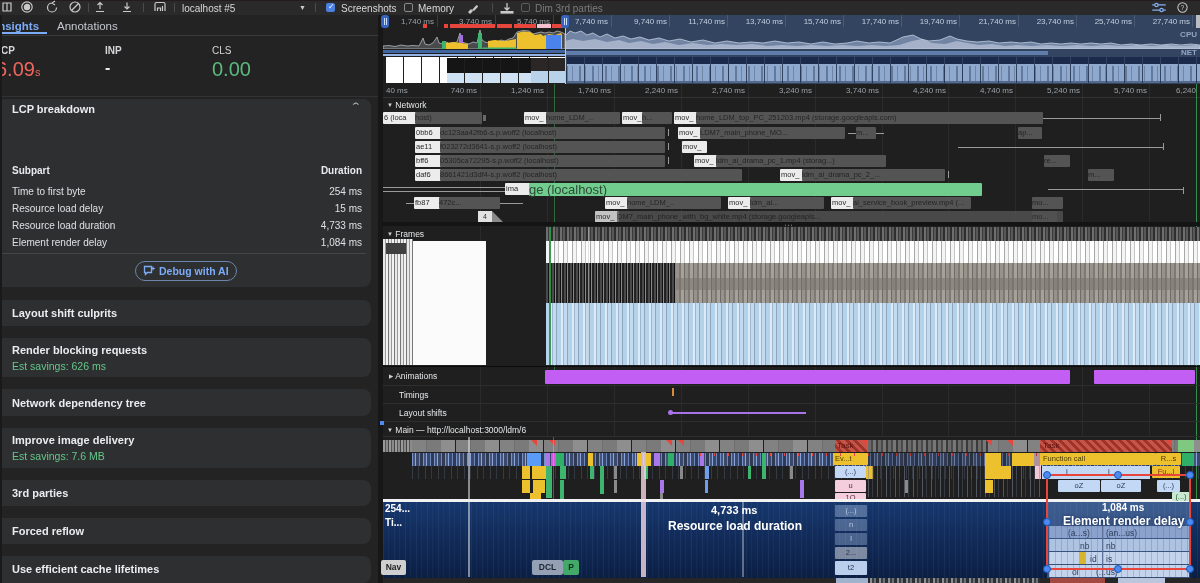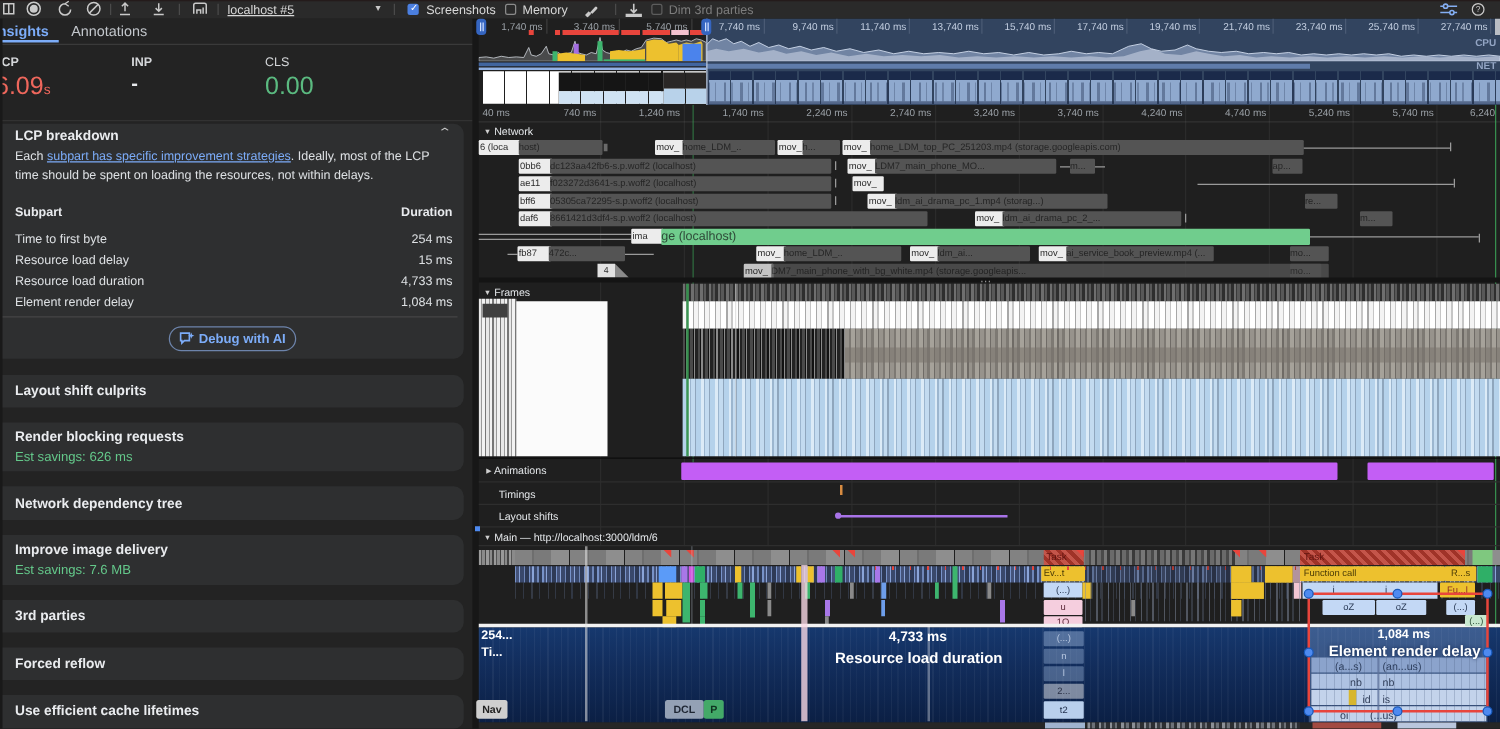--- a/index.html
+++ b/index.html
@@ -36,21 +36,21 @@
   <circle cx="75" cy="7" r="5"></circle>
         <path d="M71.5 10.5 L78.5 3.5"></path>
   <path d="M100 9 V2.5 M97.5 5 l2.5 -2.5 2.5 2.5 M96 11.5 h8"></path>
   <path d="M127 2.5 V9 M124.5 6.5 l2.5 2.5 2.5 -2.5 M123 11.5 h8"></path>
   <path d="M155 11 v-7 a1.5 1.5 0 0 1 1.5 -1.5 h7 a1.5 1.5 0 0 1 1.5 1.5 v7 M157.5 11 v-3 h3 v3 M162.5 11 v-5"></path>
  </g>
 </svg>
 <div class="sep" style="left:88px"></div>
     <div class="sep" style="left:143px"></div>
     <div class="sep" style="left:174px"></div>
-<div class="t" style="left:182px;top:4px;font-size:10px;color:#d8d8d8;text-decoration:underline;">localhost #5</div>
+<div class="t" style="left:182px;top:4px;font-size:10px;color:#d8d8d8;">localhost #5</div>
 <div class="t" style="left:299px;top:4px;font-size:7px;color:#c9c9c9;">▼</div>
 <div class="sep" style="left:315px"></div>
 <div class="ab" style="left:326px;top:3px;width:9px;height:9px;background:#4b7fe0;border-radius:2px;"></div>
 <div class="t" style="left:328px;top:3px;font-size:8px;color:#fff;">✓</div>
 <div class="t" style="left:341px;top:4px;font-size:10px;color:#d8d8d8;">Screenshots</div>
 <div class="ab" style="left:404px;top:3px;width:9px;height:9px;border:1px solid #8a8a8a;border-radius:2px;box-sizing:border-box;"></div>
 <div class="t" style="left:418px;top:4px;font-size:10px;color:#d8d8d8;">Memory</div>
 <svg class="ab" style="left:466px;top:2px" width="14" height="12" viewBox="0 0 14 12">
       <path d="M2 10 l3-3 2 2 -3 3 z M6 8 L10 3.5 a1.2 1.2 0 0 1 1.8 1.5 L8 9 z" fill="#c9c9c9"></path>
     </svg>
@@ -86,21 +86,20 @@
 <div class="t" style="left:-4px;top:59px;font-size:20px;color:#ee675c;">6.09<span style="font-size:11px;">s</span></div>
 <div class="t" style="left:105px;top:46px;font-size:10px;font-weight:bold;color:#d5d7da;">INP</div>
 <div class="t" style="left:105px;top:60px;font-size:16px;font-weight:bold;color:#e8eaed;">-</div>
 <div class="t" style="left:212px;top:46px;font-size:10px;font-weight:normal;color:#d5d7da;">CLS</div>
 <div class="t" style="left:212px;top:59px;font-size:20px;color:#5bba80;">0.00</div>
 <div class="ab" style="left:0;top:96px;width:378px;height:1px;background:#323232;"></div>
 
 <div class="card" style="top:99px;height:188px;"></div>
 <div class="ctitle" style="top:103px;">LCP breakdown</div>
 <div class="t" style="left:352px;top:102px;font-size:9px;color:#c7c7c7;transform:scaleX(1.6);">⌃</div>
-<div class="t" style="left:12px;top:119px;font-size:10px;color:#dde0e3;line-height:14.5px;white-space:normal;width:352px;">Each <span style="color:#7cacf8;text-decoration:underline;">subpart has specific improvement strategies</span>. Ideally, most of the LCP time should be spent on loading the resources, not within delays.</div>
 <div class="t" style="left:12px;top:166px;font-size:10px;font-weight:bold;color:#e8eaed;">Subpart</div>
 <div class="t" style="right:838px;top:166px;font-size:10px;font-weight:bold;color:#e8eaed;">Duration</div>
 <div class="t" style="left:12px;top:187px;font-size:10px;color:#dde0e3;">Time to first byte</div>
 <div class="t" style="right:838px;top:187px;font-size:10px;color:#dde0e3;">254 ms</div>
 <div class="t" style="left:12px;top:204px;font-size:10px;color:#dde0e3;">Resource load delay</div>
 <div class="t" style="right:838px;top:204px;font-size:10px;color:#dde0e3;">15 ms</div>
 <div class="t" style="left:12px;top:221px;font-size:10px;color:#dde0e3;">Resource load duration</div>
 <div class="t" style="right:838px;top:221px;font-size:10px;color:#dde0e3;">4,733 ms</div>
 <div class="t" style="left:12px;top:238px;font-size:10px;color:#dde0e3;">Element render delay</div>
 <div class="t" style="right:838px;top:238px;font-size:10px;color:#dde0e3;">1,084 ms</div>
@@ -282,21 +281,21 @@
 <div class="chip" style="left:415px;top:169px;width:25px;">daf6</div>
     <div class="gbar" style="left:440px;top:169px;width:302px;">8661421d3df4-s.p.woff2 (localhost)</div>
 <div class="chip" style="left:780px;top:169px;width:22px;">mov_</div>
     <div class="gbar" style="left:802px;top:169px;width:143px;">ldm_ai_drama_pc_2_...</div>
     <div class="wtick" style="left:948px;top:171px;"></div>
 <div class="gbar" style="left:1088px;top:169px;width:26px;">m...</div>
 
 <div class="whisk" style="left:383px;top:186.5px;width:122px;height:1.5px;"></div>
     <div class="whisk" style="left:383px;top:190.5px;width:122px;height:1.5px;"></div>
 <div class="chip" style="left:505px;top:183px;width:24px;">ima</div>
-<div class="ab" style="left:529px;top:183px;width:519px;height:13px;background:#70cd8d;border-radius:1px;color:#2e4a38;font-size:10px;line-height:13px;">ge (localhost)</div>
+<div class="ab" style="left:529px;top:183px;width:453px;height:13px;background:#70cd8d;border-radius:1px;color:#2e4a38;font-size:13px;line-height:13px;">ge (localhost)</div>
 <div class="whisk" style="left:1048px;top:189px;width:135px;"></div>
     <div class="wtick" style="left:1183px;top:187px;"></div>
 
 <div class="whisk" style="left:406px;top:203px;width:8px;"></div>
 <div class="chip" style="left:414px;top:197px;width:25px;">fb87</div>
     <div class="gbar" style="left:439px;top:197px;width:61px;">472c...</div>
     <div class="whisk" style="left:500px;top:203px;width:23px;"></div>
 <div class="chip" style="left:605px;top:197px;width:22px;">mov_</div>
     <div class="gbar" style="left:627px;top:197px;width:94px;">home_LDM_..</div>
 <div class="chip" style="left:728px;top:197px;width:22px;">mov_</div>

